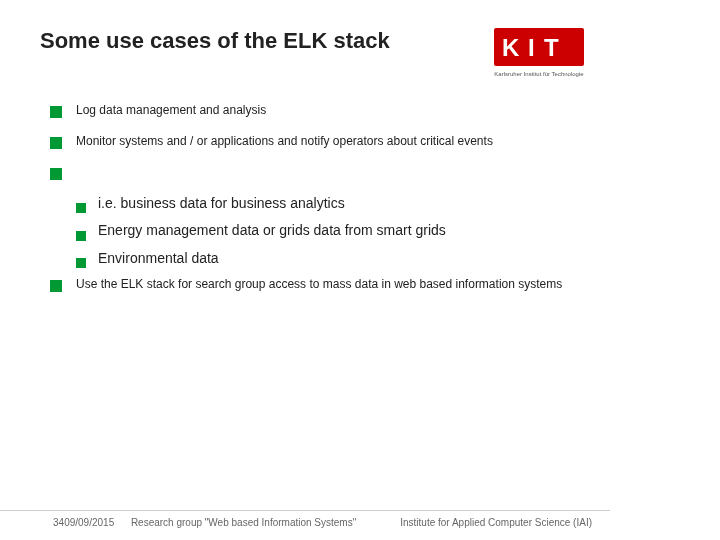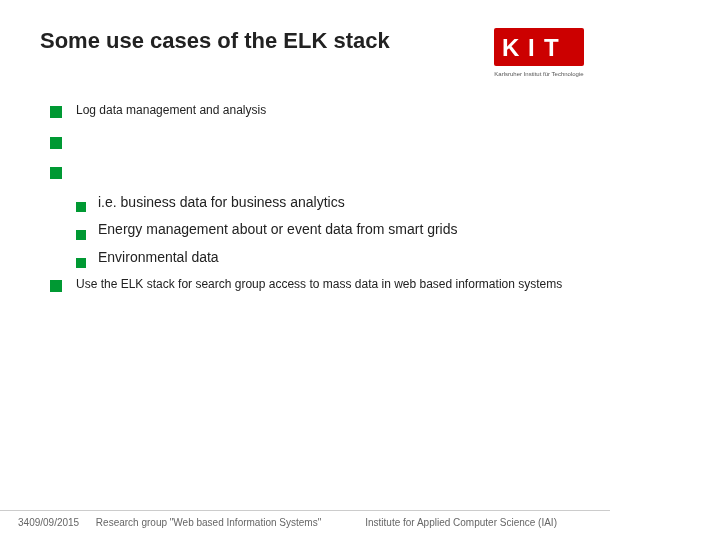--- a/index.html
+++ b/index.html
@@ -89,21 +89,21 @@
     .collect-block {
       margin-bottom: 6px;
     }
 
     .footer {
       position: absolute;
       bottom: 12px;
       left: 0;
       right: 14px;
       display: flex;
-      justify-content: flex-start;
+      justify-content: flex-end;
       align-items: center;
       padding: 0 18px 0 18px;
       border-top: 1px solid #cccccc;
       padding-top: 6px;
     }
 
     .footer-left {
       font-size: 10px;
       color: #666666;
     }
@@ -155,34 +155,35 @@
 
   <div class="content">
 
     <div class="bullet-item">
       <div class="bullet-icon"></div>
       <span class="bullet-text">Log data management and analysis</span>
     </div>
 
     <div class="bullet-item">
       <div class="bullet-icon"></div>
+      <span class="bullet-text">Monitor systems and / or applications and notify operators about critical events</span>
     </div>
 
     <div class="collect-block">
       <div class="bullet-item">
         <div class="bullet-icon"></div>
       </div>
 
       <div class="sub-bullet-item">
         <div class="sub-bullet-icon"></div>
         <span class="sub-bullet-text">i.e. business data for business analytics</span>
       </div>
       <div class="sub-bullet-item">
         <div class="sub-bullet-icon"></div>
-        <span class="sub-bullet-text">Energy management about or event data from smart grids</span>
+        <span class="sub-bullet-text">Energy management data or grids data from smart grids</span>
       </div>
       <div class="sub-bullet-item">
         <div class="sub-bullet-icon"></div>
         <span class="sub-bullet-text">Environmental data</span>
       </div>
     </div>
 
     <div class="bullet-item">
       <div class="bullet-icon"></div>
       <span class="bullet-text">Use the ELK stack for search group access to mass data in web based information systems</span>

